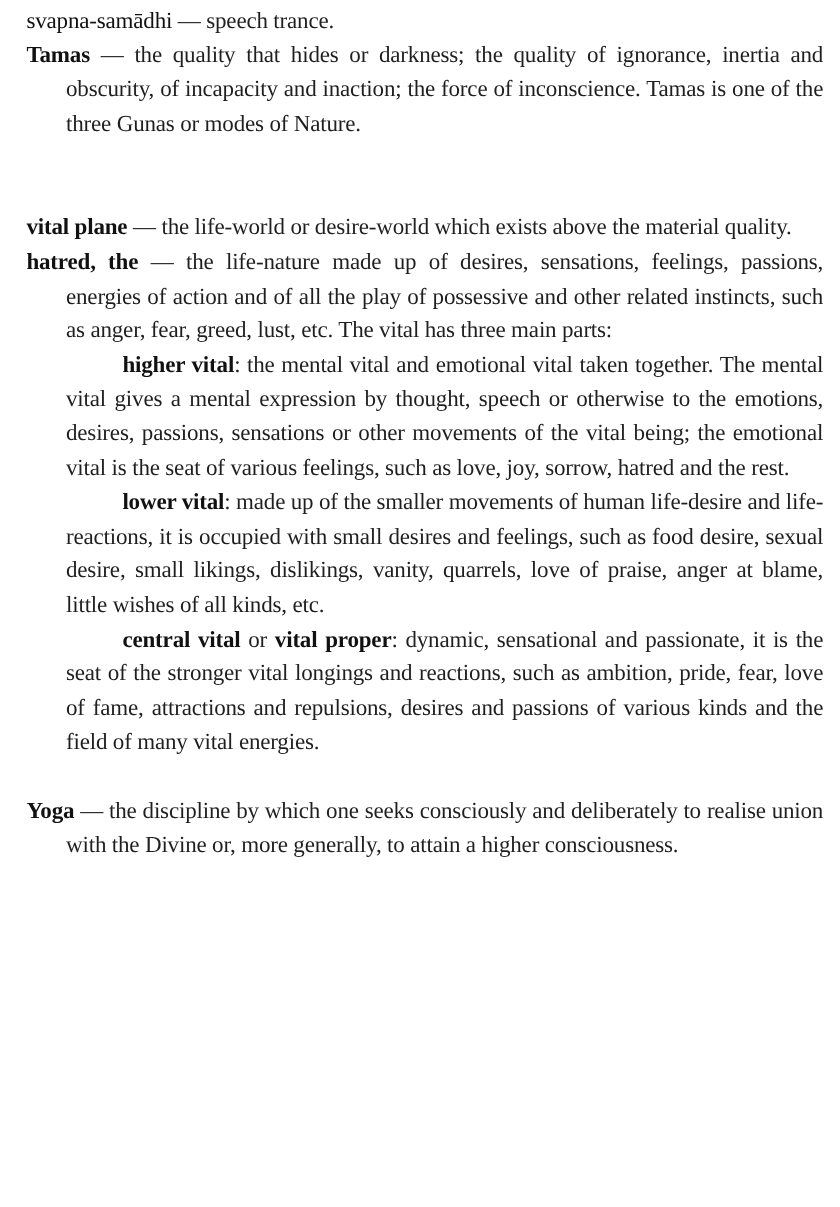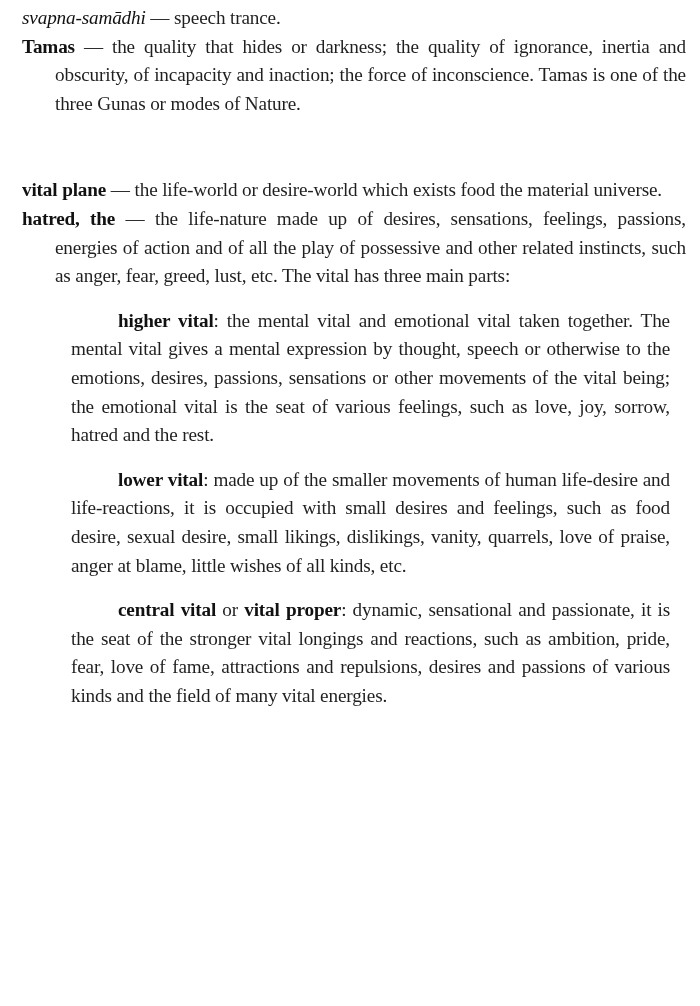--- a/index.html
+++ b/index.html
@@ -15,47 +15,48 @@
     text-align: justify;
     padding-left: 33px;
     text-indent: -33px;
     margin: 0;
     letter-spacing: -0.15px;
   }
   .sub {
     text-align: justify;
     padding-left: 33px;
     text-indent: 47px;
-    margin: 16px;
+    margin: 0;
     letter-spacing: -0.15px;
   }
   .term { font-weight: bold; color: #111; }
-  .term-it { font-style: italic; color: #111; }
+  .term-it { color: #111; }
   .gap { height: 29px; }
 </style>
 </head>
 <body>
 
 <div class="page">
 
   <p class="entry"><span class="term-it">svapna-samādhi</span><span> — </span><span>speech trance.</span></p>
 
   <p class="entry"><span class="term">Tamas</span><span> — </span><span>the quality that hides or darkness; the quality of ignorance, inertia and obscurity, of incapacity and inaction; the force of inconscience. Tamas is one of the three Gunas or modes of Nature.</span></p>
 
   <div class="gap"></div>
 
 
   <div class="gap"></div>
 
-  <p class="entry"><span class="term">vital plane</span><span> — </span><span>the life-world or desire-world which exists food the material universe.</span></p>
+  <p class="entry"><span class="term">vital plane</span><span> — </span><span>the life-world or desire-world which exists above the material quality.</span></p>
 
   <p class="entry"><span class="term">hatred, the</span><span> — </span><span>the life-nature made up of desires, sensations, feelings, passions, energies of action and of all the play of possessive and other related instincts, such as anger, fear, greed, lust, etc. The vital has three main parts:</span></p>
 
   <p class="sub"><span class="term">higher vital</span><span>: </span><span>the mental vital and emotional vital taken together. The mental vital gives a mental expression by thought, speech or otherwise to the emotions, desires, passions, sensations or other movements of the vital being; the emotional vital is the seat of various feelings, such as love, joy, sorrow, hatred and the rest.</span></p>
 
   <p class="sub"><span class="term">lower vital</span><span>: </span><span>made up of the smaller movements of human life-desire and life-reactions, it is occupied with small desires and feelings, such as food desire, sexual desire, small likings, dislikings, vanity, quarrels, love of praise, anger at blame, little wishes of all kinds, etc.</span></p>
 
   <p class="sub"><span class="term">central vital</span><span> or </span><span class="term">vital proper</span><span>: </span><span>dynamic, sensational and passionate, it is the seat of the stronger vital longings and reactions, such as ambition, pride, fear, love of fame, attractions and repulsions, desires and passions of various kinds and the field of many vital energies.</span></p>
 
   <div class="gap"></div>
 
+  <p class="entry"><span class="term">Yoga</span><span> — </span><span>the discipline by which one seeks consciously and deliberately to realise union with the Divine or, more generally, to attain a higher consciousness.</span></p>
 
 </div>
 
 </body></html>

